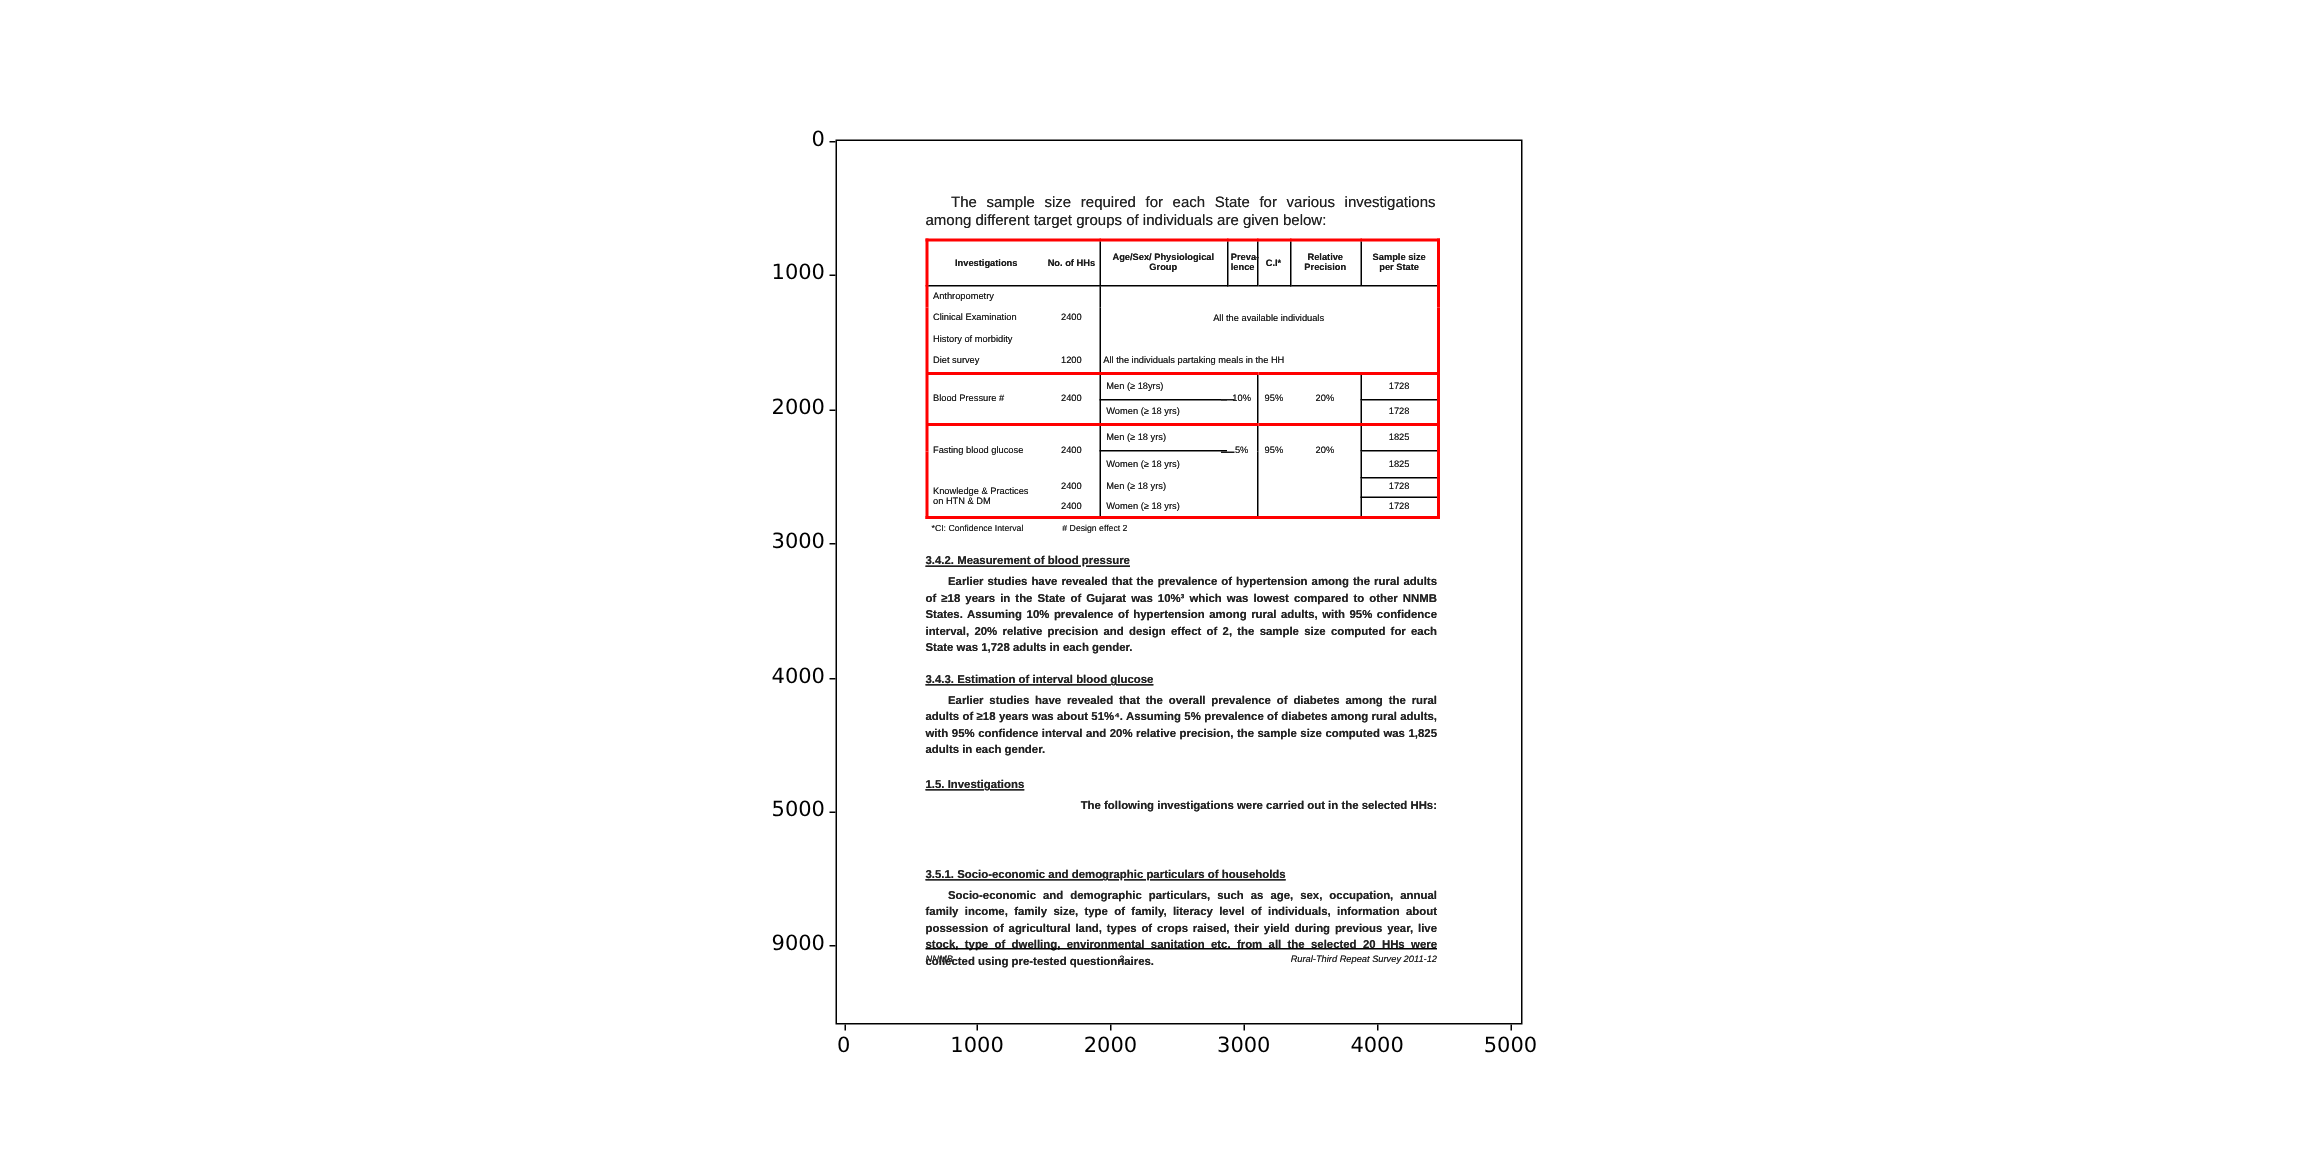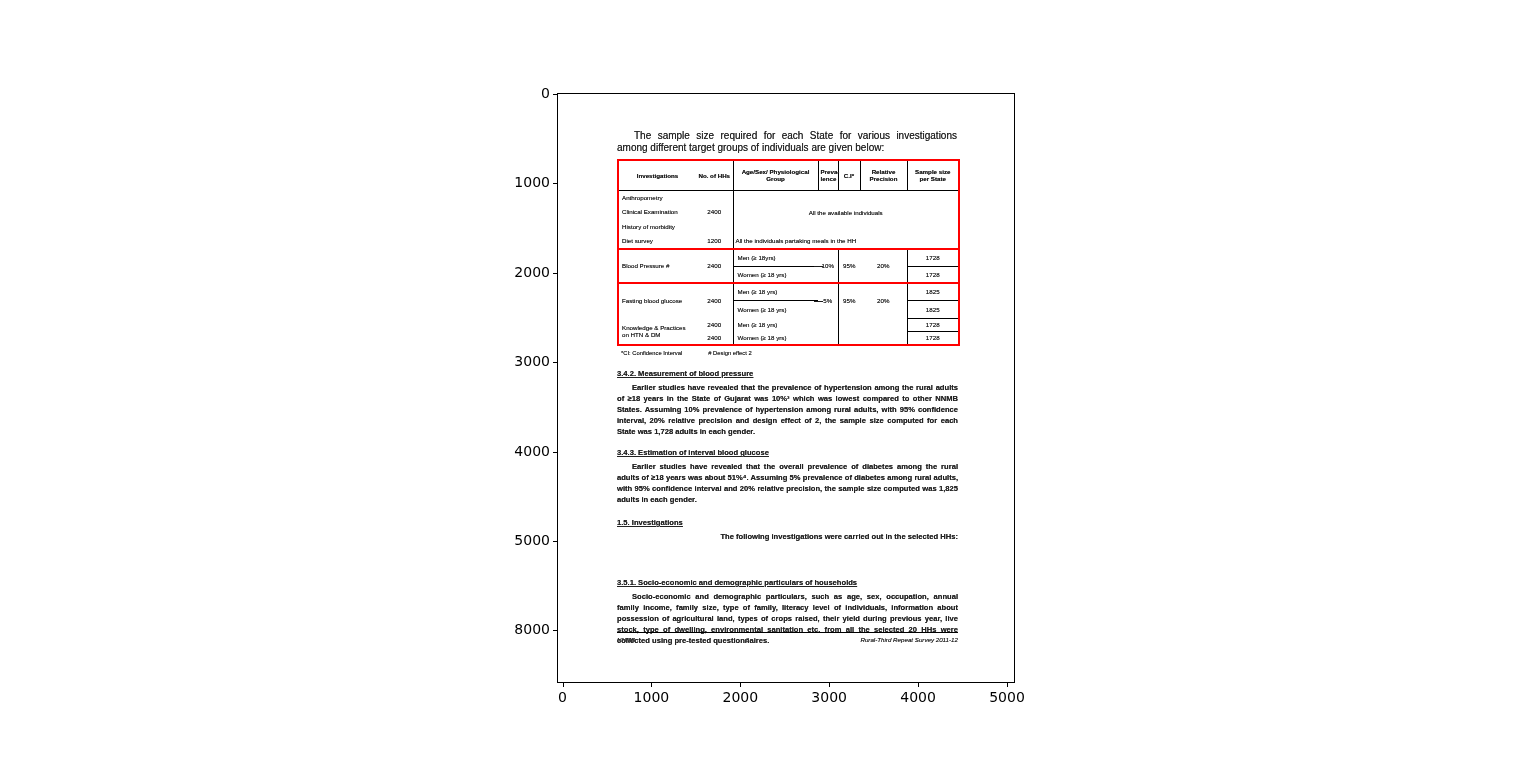--- a/index.html
+++ b/index.html
@@ -122,21 +122,21 @@
     <div class="tick-mark y" style="top:357.6px"></div>
     <div class="tick-mark y" style="top:447px"></div>
     <div class="tick-mark y" style="top:536.4px"></div>
 
     <div class="tick-label y" style="top:-8px">0</div>
     <div class="tick-label y" style="top:81.4px">1000</div>
     <div class="tick-label y" style="top:170.8px">2000</div>
     <div class="tick-label y" style="top:260.2px">3000</div>
     <div class="tick-label y" style="top:349.6px">4000</div>
     <div class="tick-label y" style="top:439px">5000</div>
-    <div class="tick-label y" style="top:528.4px">8000</div>
+    <div class="tick-label y" style="top:528.4px">9000</div>
 
     <div class="page-content">
 
       <div class="intro">The sample size required for each State for various investigations among different target groups of individuals are given below:</div>
 
       <div class="tbl-wrap">
         <table class="doc-table">
           <colgroup>
             <col style="width:78px">
               <col style="width:37px">

